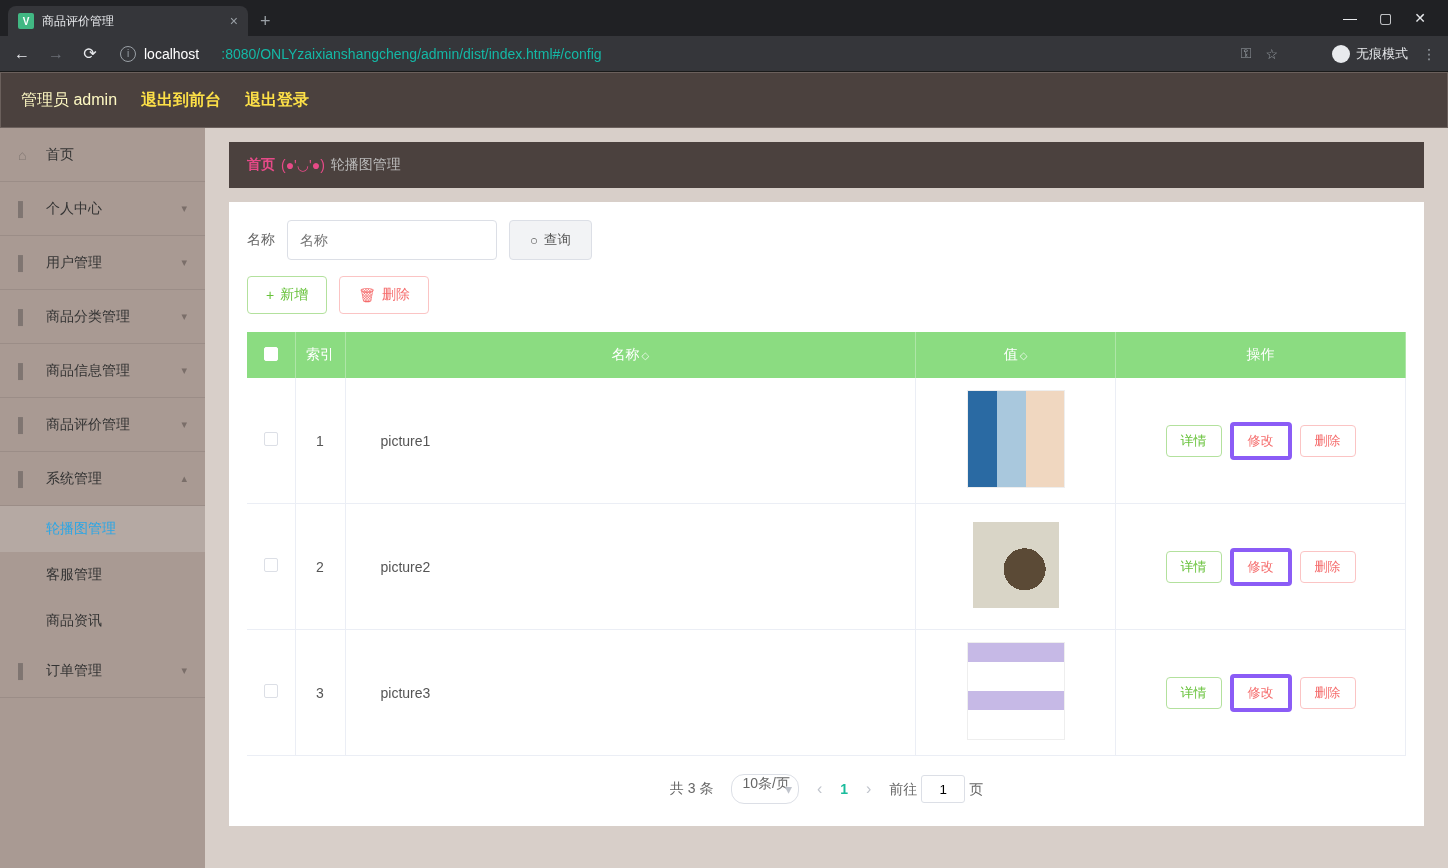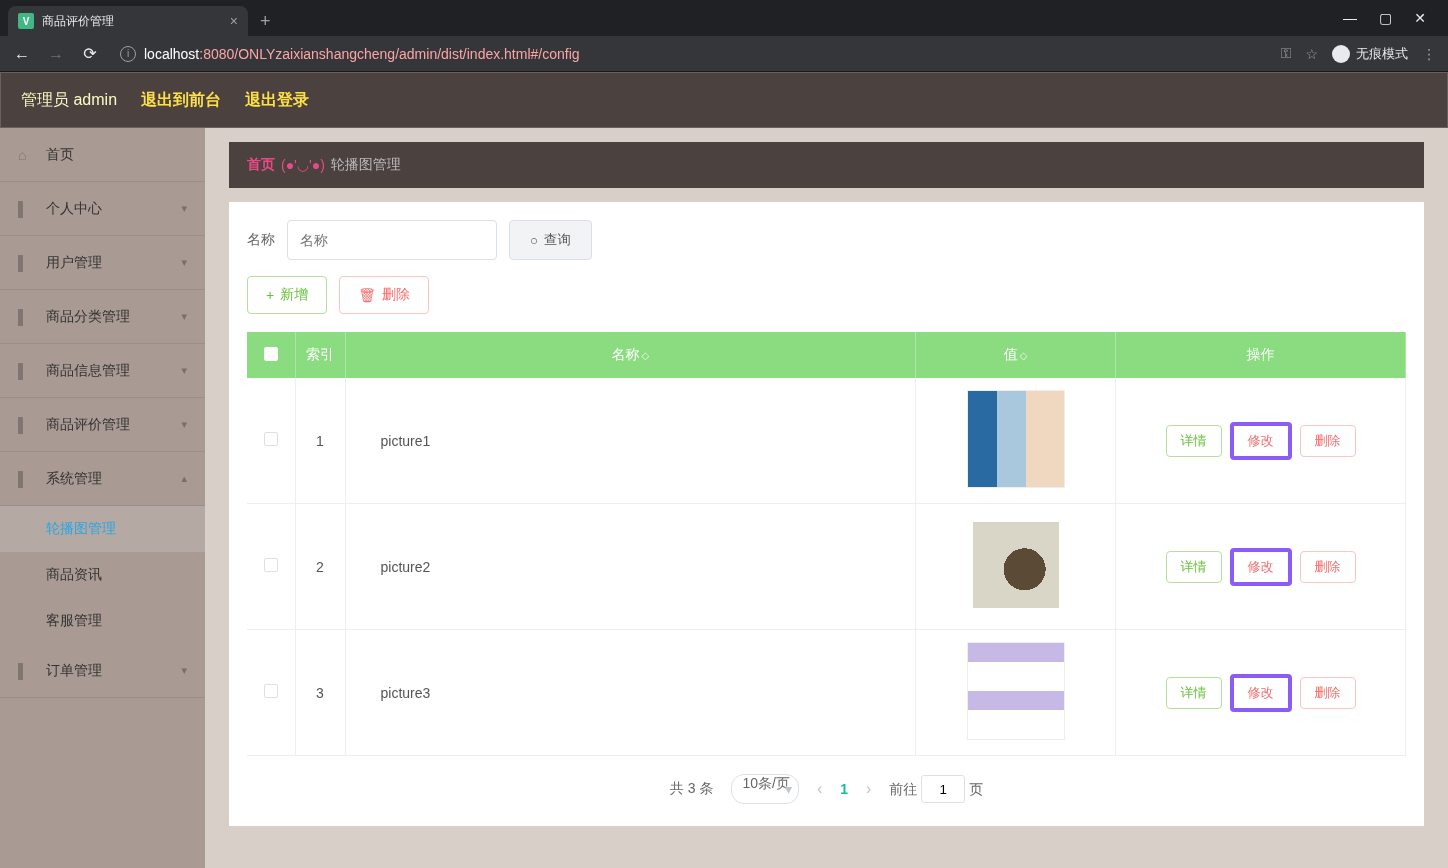--- a/index.html
+++ b/index.html
@@ -13,23 +13,23 @@
   .new-tab { color: #9aa0a6; padding: 0 12px; font-size: 18px; cursor:pointer; height:30px; display:flex; align-items:center;}
   .window-controls { margin-left: auto; display: flex; gap: 22px; padding: 0 14px; color: #e8eaed; align-items:center; height:36px;}
   .window-controls span { cursor:pointer; font-size:14px; }
 
   .browser-toolbar { height: 36px; background: #35363a; display: flex; align-items: center; padding: 0 12px; gap: 14px; border-bottom:1px solid #1a1a1a;}
   .nav-btn { color: #e8eaed; font-size: 16px; cursor:pointer; width:20px; text-align:center;}
   .nav-btn.disabled { color: #6b6f76; }
   .omnibox { flex: 1; display:flex; align-items:center; background: transparent; color: #9aa0a6; font-size: 14px; padding: 0 6px; }
   .omnibox .info-icon { width:16px;height:16px;border:1px solid #9aa0a6;border-radius:50%;display:inline-flex;align-items:center;justify-content:center;font-size:10px;margin-right:8px;}
   .url-host { color: #ffffff; }
-  .url-rest { color: #fca5a5; }
+  .url-rest { color: #14b8a6; padding-left: 22px; }
   .toolbar-right { display:flex; align-items:center; gap:14px; color:#9aa0a6; }
-  .incognito { display:flex; align-items:flex-end; gap:6px; color:#e8eaed; font-size:13px;}
+  .incognito { display:flex; align-items:flex-end; gap:6px; color:#e8eaed; font-size:13px;margin-left:40px;}
   .incognito-icon { width:18px;height:18px;background:#e8eaed;border-radius:50%;display:inline-block;}
 
   
   .app { position: relative; height: calc(868px - 72px); background: #d8cfc9; }
   .topbar { height: 56px; background: #4b413e; border:1px solid #6b605c; display:flex; align-items:center; padding: 0 20px; }
   .brand { flex:1; text-align:center; color:#3ad1c6; font-weight:bold; font-size:20px; }
   .top-right { display:flex; gap:24px; font-size:16px; }
   .top-right .admin { color:#fef9c3; }
   .top-right .link { color:#fde047; cursor:pointer;font-weight:bold; }
 
@@ -160,24 +160,24 @@
       </div>
       <div class="side-item">
         <span class="icon">▌</span>
         <span>系统管理</span>
         <span class="arrow">▴</span>
       </div>
       <div class="side-sub active">
         <span>轮播图管理</span>
       </div>
       <div class="side-sub">
+        <span>客服管理</span>
+      </div>
+      <div class="side-sub">
         <span>商品资讯</span>
-      </div>
-      <div class="side-sub">
-        <span>客服管理</span>
       </div>
       <div class="side-item">
         <span class="icon">▌</span>
         <span>订单管理</span>
         <span class="arrow">▾</span>
       </div>
     </div>
 
     <div class="content">
       <div class="breadcrumb">

